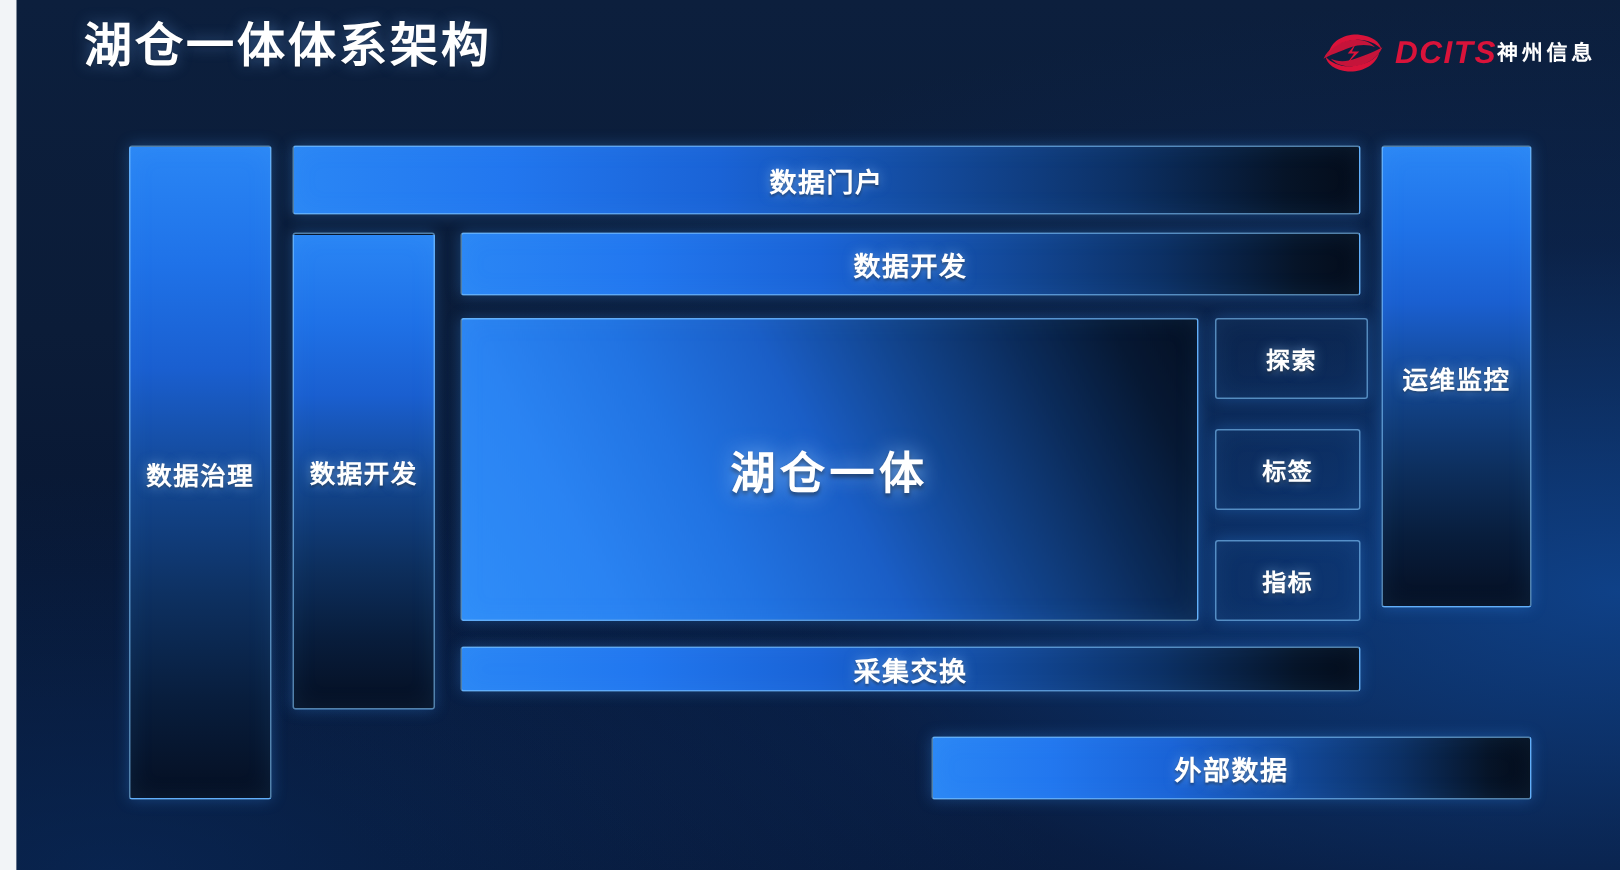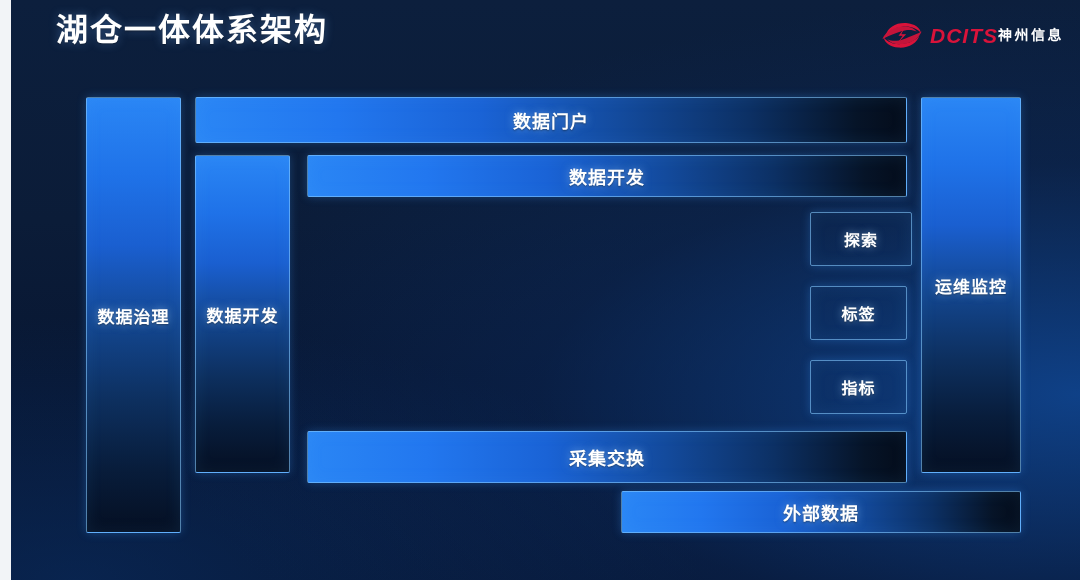--- a/index.html
+++ b/index.html
@@ -158,37 +158,40 @@
     </div>
 
     <div class="blk grad-h size-bar" style="left:184px; top:97px; width:712px; height:46px;">
       <span class="lbl">数据门户</span>
     </div>
 
     <div class="blk grad-h size-bar" style="left:296px; top:155px; width:600px; height:42px;">
       <span class="lbl">数据开发</span>
     </div>
 
+    <div class="blk grad-hero size-hero" style="left:296px; top:212px; width:492px; height:202px;">
+      <span class="lbl">湖仓一体</span>
+    </div>
 
     <div class="blk grad-chip size-chip" style="left:799px; top:212px; width:102px; height:54px;">
       <span class="lbl">探索</span>
     </div>
     <div class="blk grad-chip size-chip" style="left:799px; top:286px; width:97px; height:54px;">
       <span class="lbl">标签</span>
     </div>
     <div class="blk grad-chip size-chip" style="left:799px; top:360px; width:97px; height:54px;">
       <span class="lbl">指标</span>
     </div>
 
-    <div class="blk grad-h size-bar" style="left:296px; top:431px; width:600px; height:52px;justify-content:center;">
+    <div class="blk grad-h size-bar" style="left:296px; top:431px; width:600px; height:30px;justify-content:center;">
       <span class="lbl">采集交换</span>
     </div>
 
     <div class="blk grad-h size-bar" style="left:610px; top:491px; width:400px; height:42px;">
       <span class="lbl">外部数据</span>
     </div>
 
-    <div class="blk grad-v size-col col-label-pos" style="left:910px; top:97px; width:100px; height:376px;">
+    <div class="blk grad-v size-col col-label-pos" style="left:910px; top:97px; width:100px; height:308px;">
       <span class="lbl">运维监控</span>
     </div>
 
   </div>
 </div>
 
 </body></html>

